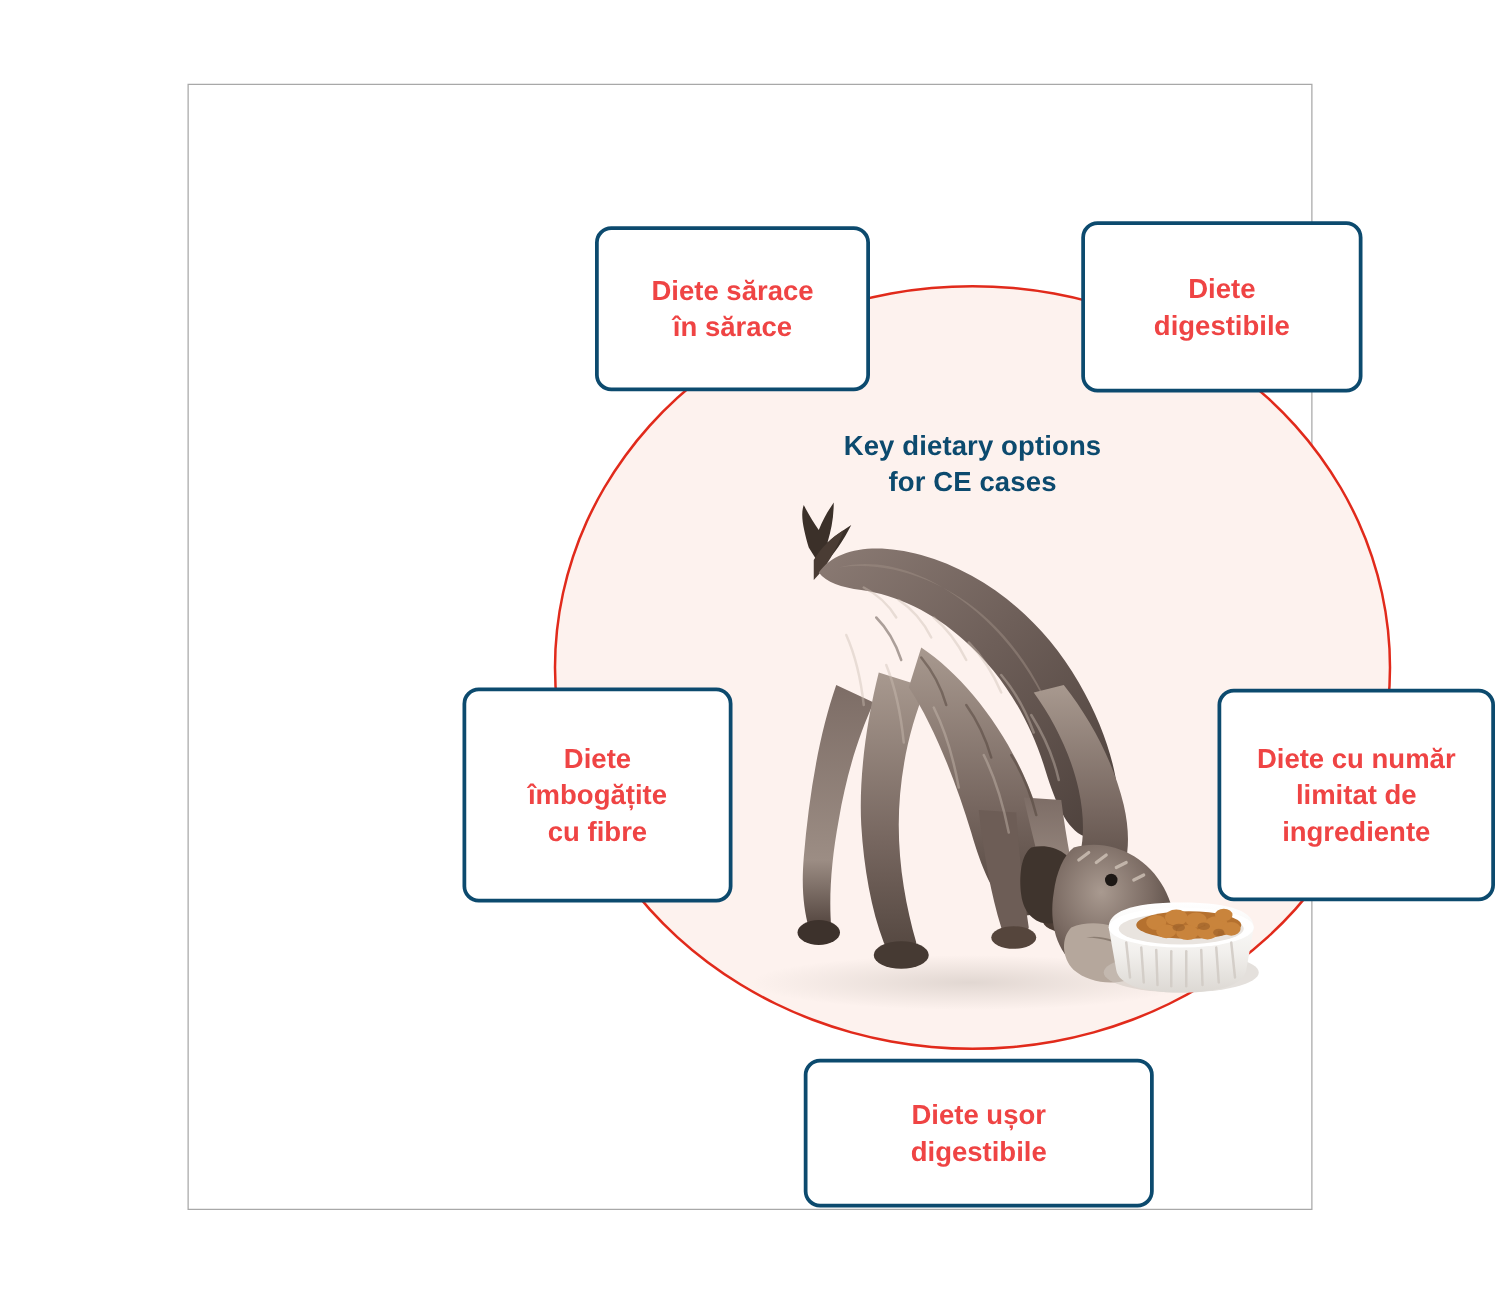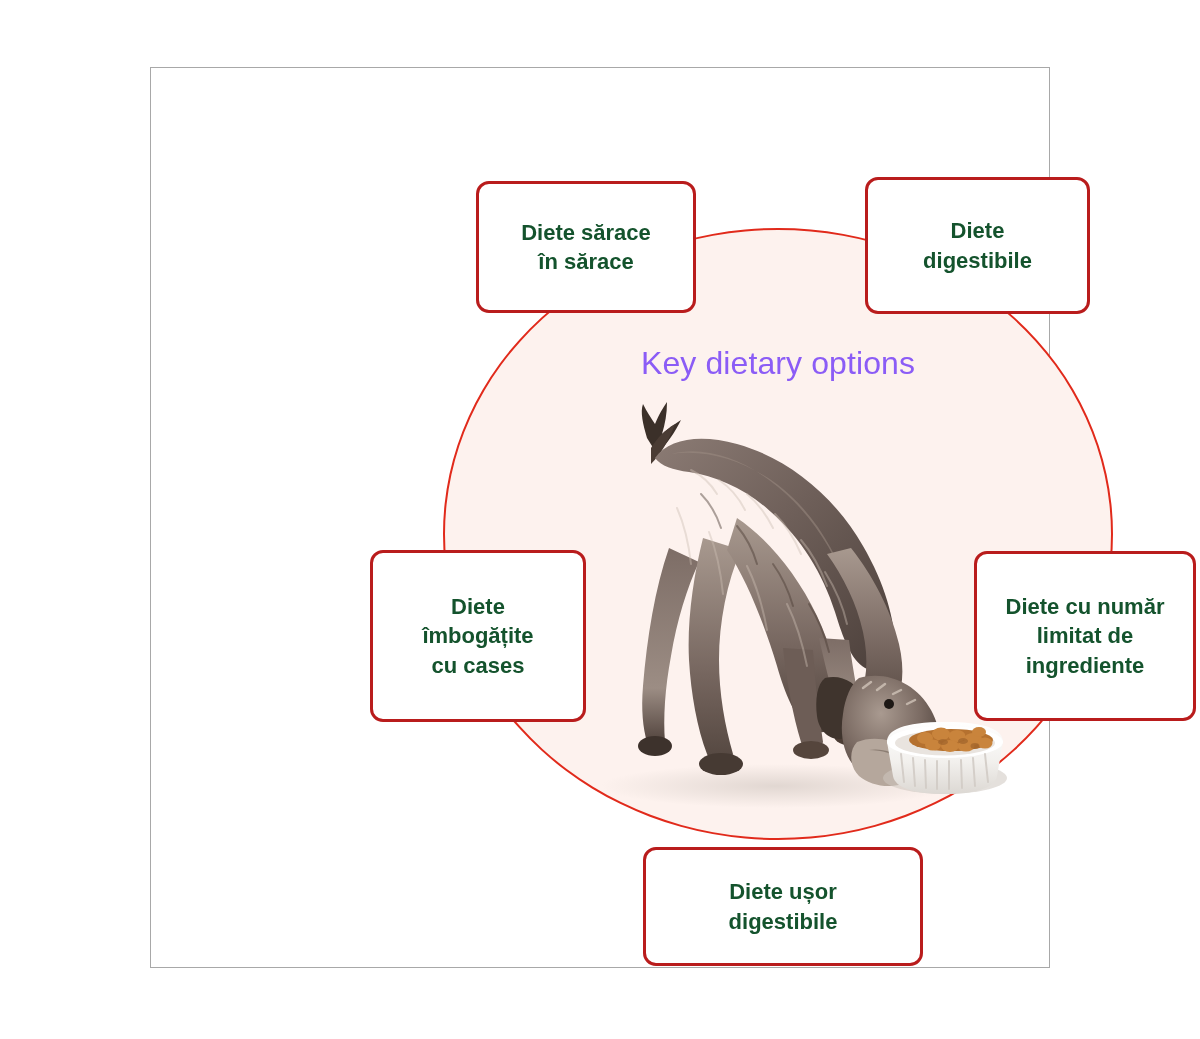--- a/index.html
+++ b/index.html
@@ -49,53 +49,53 @@
   }
 
   
   .center-title {
     position: absolute;
     left: 427px;
     top: 274px;
     width: 400px;
     text-align: center;
     z-index: 4;
-    font-size: 32px;
-    font-weight: normal;
+    font-size: 22px;
+    font-weight: bold;
     line-height: 1.33;
-    color: #8b5cf6;
+    color: #0c4a6e;
     letter-spacing: 0.1px;
   }
   .center-title .line { display: block; }
 
   
   .photo {
     position: absolute;
     left: 400px;
     top: 330px;
     width: 480px;
     height: 450px;
     z-index: 3;
     pointer-events: none;
   }
   .photo svg { display: block; width: 100%; height: 100%; }
 
   
   .node {
     position: absolute;
     background: #ffffff;
-    border: 3px solid #b91c1c;
+    border: 3px solid #0c4a6e;
     border-radius: 13px;
     box-sizing: border-box;
     display: flex;
     align-items: center;
     justify-content: center;
     text-align: center;
     z-index: 5;
-    color: #14532d;
+    color: #ef4444;
     font-size: 22px;
     font-weight: bold;
     line-height: 1.33;
     padding: 18px 10px;
   }
   .node .txt { display: block; }
 
   .node-low-fat        { left: 325px; top: 113px; width: 220px; height: 132px; }
   .node-hydrolysed     { left: 714px; top: 109px; width: 225px; height: 137px; }
   .node-fibre          { left: 219px; top: 482px; width: 216px; height: 172px; }
@@ -106,20 +106,21 @@
 <body>
 
 <div class="page">
 
   <div class="frame">
 
     <div class="circle"></div>
 
     <div class="center-title">
       <span class="line">Key dietary options</span>
+      <span class="line">for CE cases</span>
     </div>
 
     <div class="photo">
       <svg viewBox="0 0 480 450" xmlns="http://www.w3.org/2000/svg" aria-hidden="true">
         <defs>
           <linearGradient id="furA" x1="0" y1="0" x2="1" y2="1">
             <stop offset="0%" stop-color="#8b7b74"></stop>
             <stop offset="45%" stop-color="#6e5f59"></stop>
             <stop offset="100%" stop-color="#4b3f3a"></stop>
           </linearGradient>
@@ -276,21 +277,21 @@
       <span>
         <span class="txt">Diete</span>
         <span class="txt">digestibile</span>
       </span>
     </div>
 
     <div class="node node-fibre">
       <span>
         <span class="txt">Diete</span>
         <span class="txt">îmbogățite</span>
-        <span class="txt">cu cases</span>
+        <span class="txt">cu fibre</span>
       </span>
     </div>
 
     <div class="node node-digestible">
       <span>
         <span class="txt">Diete ușor</span>
         <span class="txt">digestibile</span>
       </span>
     </div>
 

